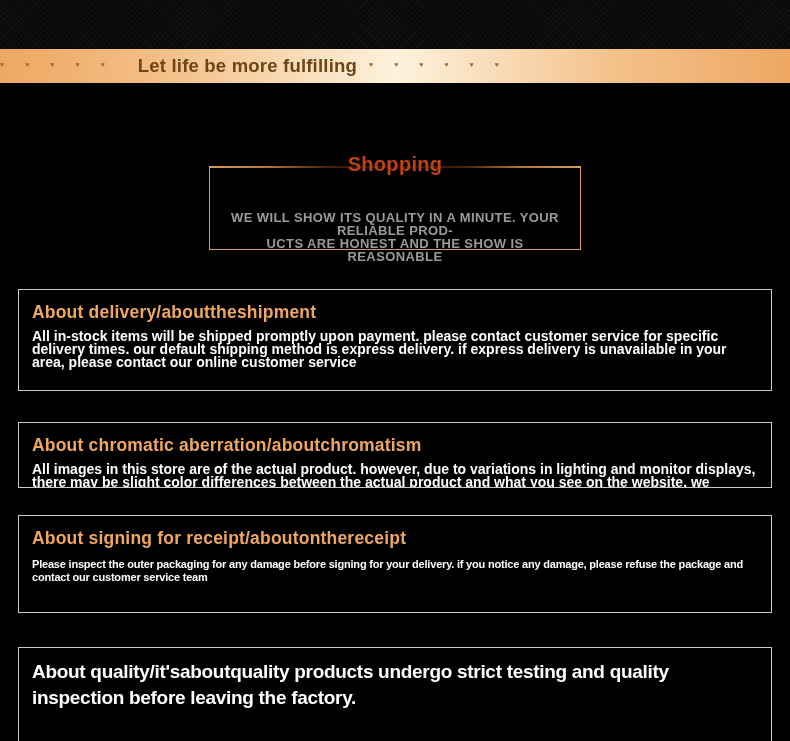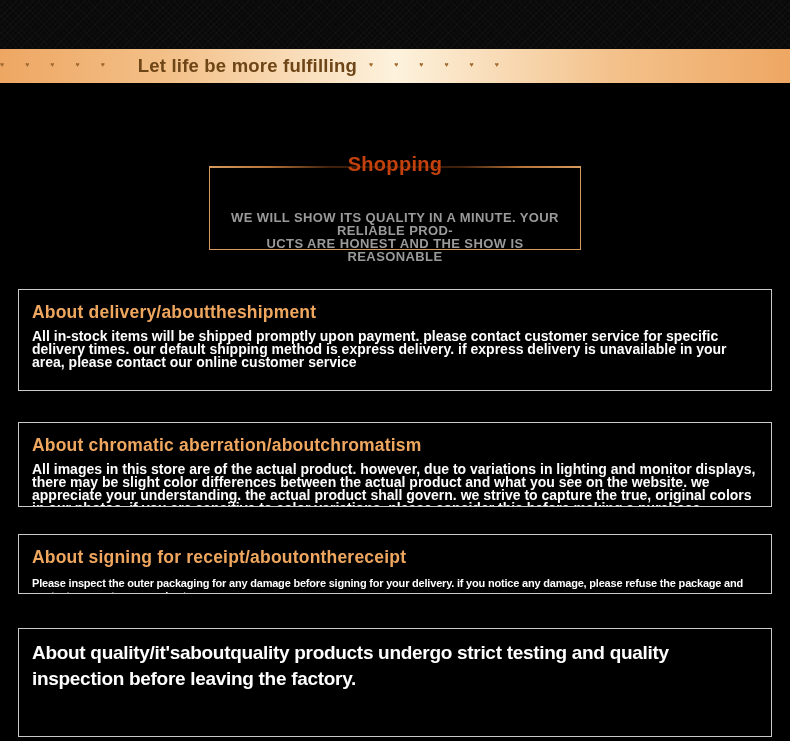--- a/index.html
+++ b/index.html
@@ -109,22 +109,22 @@
     letter-spacing: 0.2px;
   }
   .info-box p {
     margin: 7px 0 0;
     font-size: 14px;
     line-height: 13px;
     font-weight: 700;
     color: #fdfdfd;
   }
   .box-delivery  { margin-top: 39px; height: 102px; }
-  .box-chromatic { margin-top: 31px; height: 85px; }
-  .box-receipt   { margin-top: 27px; height: 60px; }
+  .box-chromatic { margin-top: 31px; height: 66px; }
+  .box-receipt   { margin-top: 27px; height: 98px; }
   .box-quality   { margin-top: 34px; height: 109px; }
   .box-receipt p {
     font-size: 11px;
     letter-spacing: -0.2px;
     margin-top: 9px;
   }
   .box-quality p.big {
     margin-top: 11px;
     font-size: 19px;
     line-height: 25.5px;

